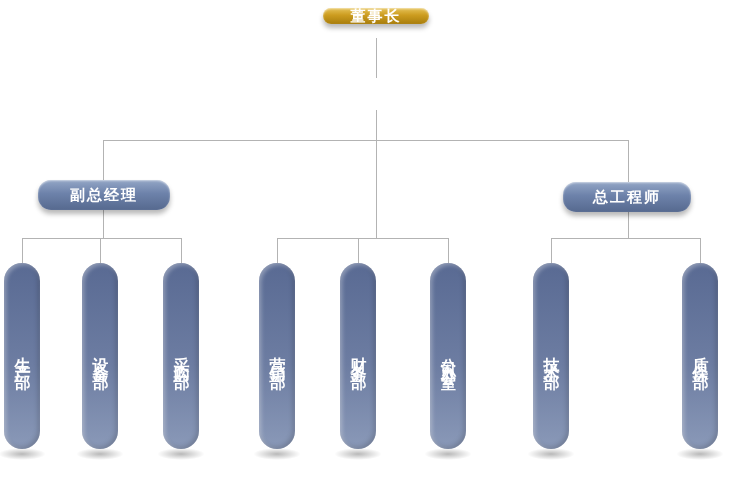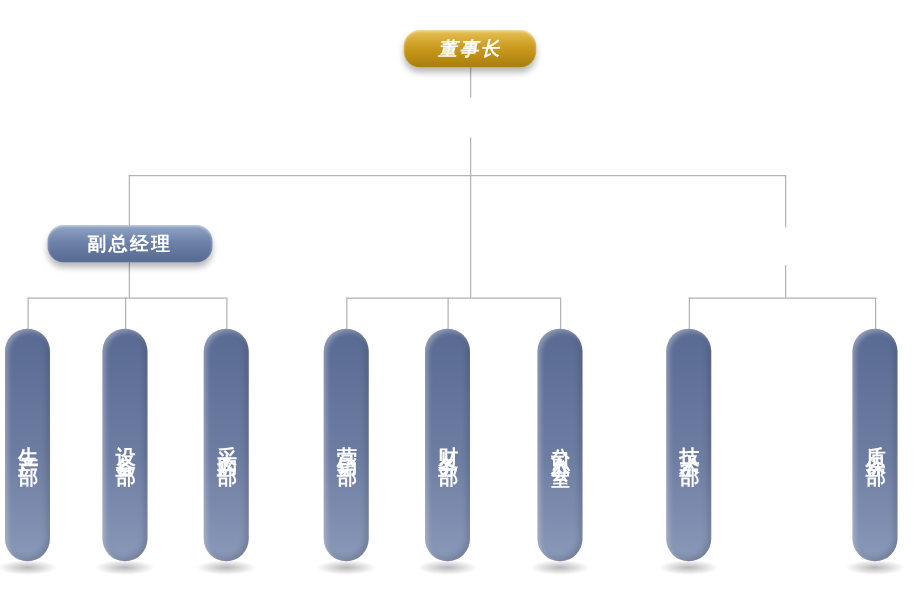--- a/index.html
+++ b/index.html
@@ -60,29 +60,32 @@
   <div class="line hline" style="left:277px;top:238px;width:171px;"></div>
   <div class="line vline" style="left:277px;top:238px;height:25px;"></div>
   <div class="line vline" style="left:358px;top:238px;height:25px;"></div>
   <div class="line vline" style="left:448px;top:238px;height:25px;"></div>
 
   <div class="line vline" style="left:628px;top:212px;height:26px;"></div>
   <div class="line hline" style="left:551px;top:238px;width:150px;"></div>
   <div class="line vline" style="left:551px;top:238px;height:25px;"></div>
   <div class="line vline" style="left:700px;top:238px;height:25px;"></div>
 
-  <div class="node node-gold" style="left:323px;top:24px;width:106px;height:30px;font-style:italic;">
+  <div class="node node-gold" style="left:323px;top:8px;width:106px;height:16px;">
     <span>董事长</span>
   </div>
 
 
   <div class="node node-blue" style="left:38px;top:180px;width:132px;height:30px;">
     <span>副总经理</span>
   </div>
 
+  <div class="node node-blue" style="left:563px;top:182px;width:128px;height:30px;">
+    <span>总工程师</span>
+  </div>
 
   <div class="pill" style="left:4px;top:263px;">
     <span class="pill-label">生产部</span>
   </div>
   <div class="pill" style="left:82px;top:263px;">
     <span class="pill-label">设备部</span>
   </div>
   <div class="pill" style="left:163px;top:263px;">
     <span class="pill-label">采购部</span>
   </div>

